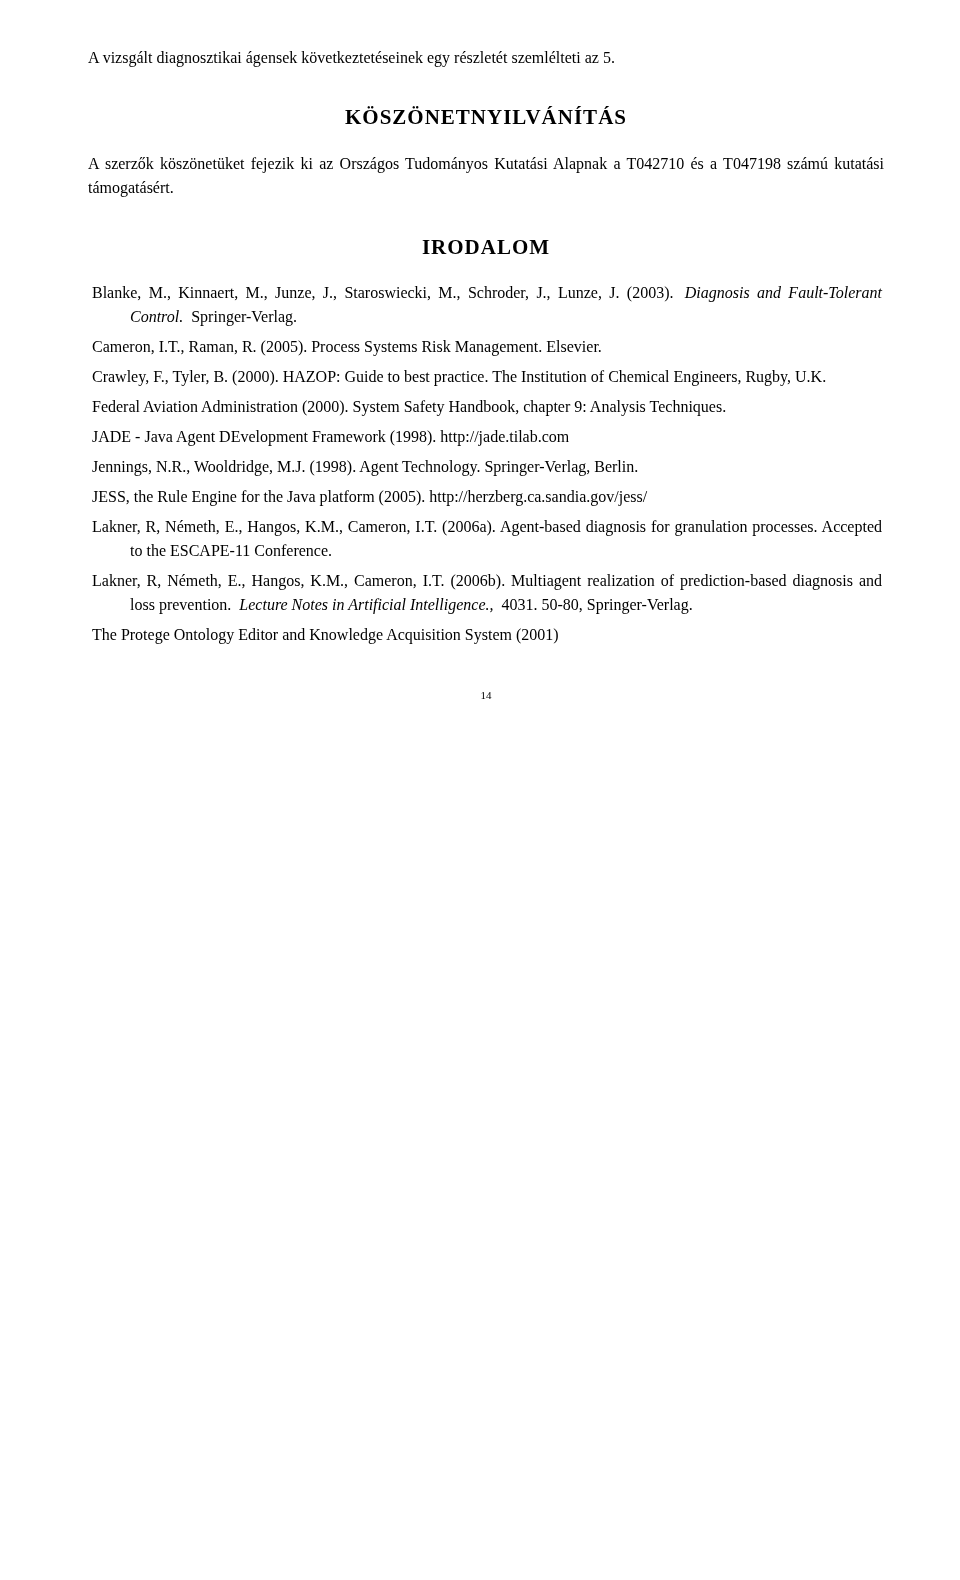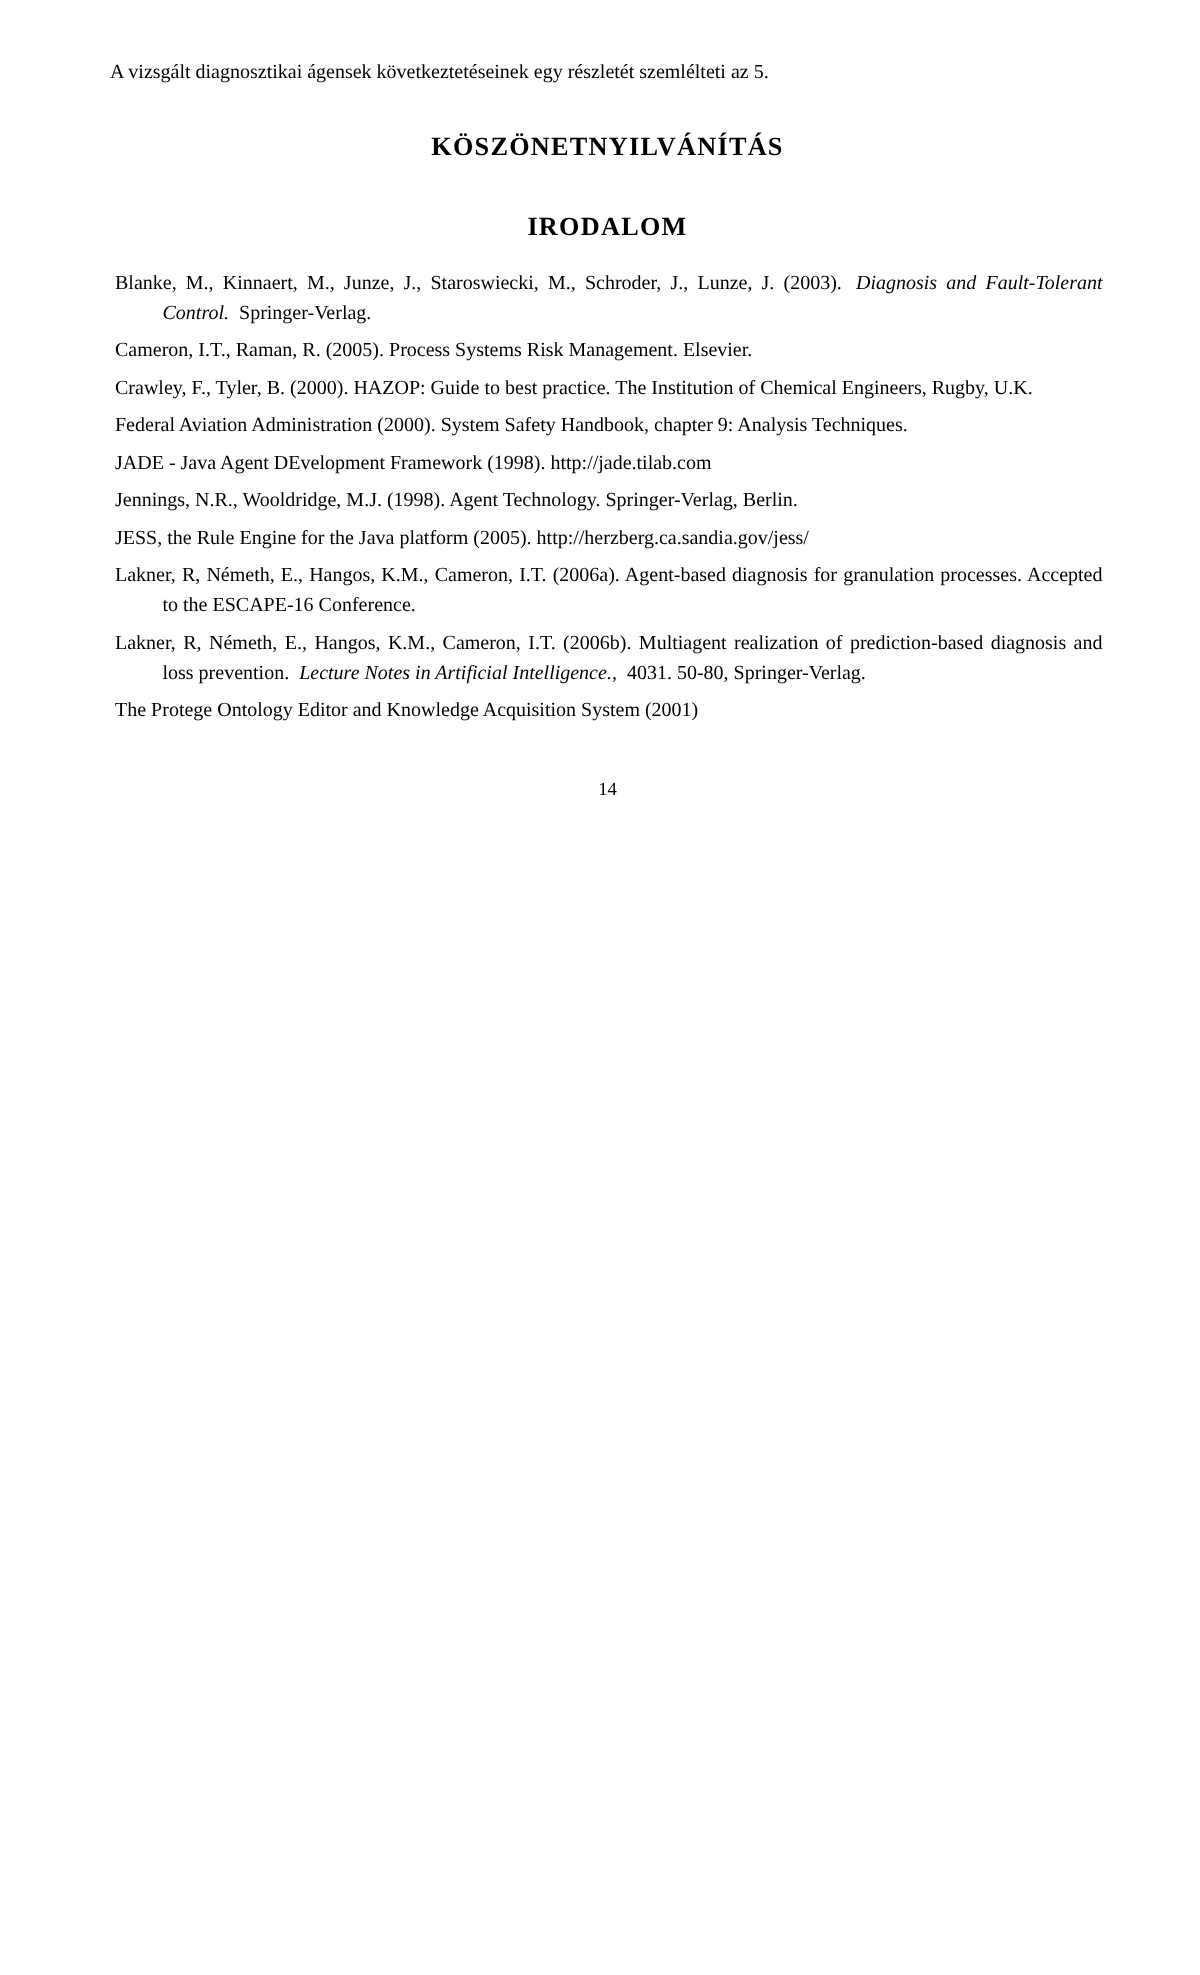--- a/index.html
+++ b/index.html
@@ -42,35 +42,36 @@
       text-align: justify;
       margin-bottom: 6px;
       padding-left: 40px;
       text-indent: -40px;
     }
     em, .italic {
     }
     .page-number {
       text-align: center;
       margin-top: 40px;
-      font-size: 15px;
+      font-size: 11px;
     }
     p {
       margin-bottom: 6px;
     }
   </style>
 </head>
 <body>
 
 <div class="page-content">
 
   <p class="intro-text">A vizsgált diagnosztikai ágensek következtetéseinek egy részletét szemlélteti az 5.</p>
 
   <div class="section-heading">KÖSZÖNETNYILVÁNÍTÁS</div>
 
+  <p class="acknowledgment-text">A szerzők köszönetüket fejezik ki az Országos Tudományos Kutatási Alapnak a T042710 és a T047198 számú kutatási támogatásért.</p>
 
   <div class="section-heading">IRODALOM</div>
 
   <div class="references-section">
 
     <p class="reference-item">
       <span>Blanke, M., Kinnaert, M., Junze, J., Staroswiecki, M., Schroder, J., Lunze, J. (2003).</span>
       <em> Diagnosis and Fault-Tolerant Control.</em>
       <span> Springer-Verlag.</span>
     </p>
@@ -93,21 +94,21 @@
 
     <p class="reference-item">
       <span>Jennings, N.R., Wooldridge, M.J. (1998). Agent Technology. Springer-Verlag, Berlin.</span>
     </p>
 
     <p class="reference-item">
       <span>JESS, the Rule Engine for the Java platform (2005). http://herzberg.ca.sandia.gov/jess/</span>
     </p>
 
     <p class="reference-item">
-      <span>Lakner, R, Németh, E., Hangos, K.M., Cameron, I.T. (2006a). Agent-based diagnosis for granulation processes. Accepted to the ESCAPE-16 Conference.</span>
+      <span>Lakner, R, Németh, E., Hangos, K.M., Cameron, I.T. (2006a). Agent-based diagnosis for granulation processes. Accepted to the ESCAPE-11 Conference.</span>
     </p>
 
     <p class="reference-item">
       <span>Lakner, R, Németh, E., Hangos, K.M., Cameron, I.T. (2006b). Multiagent realization of prediction-based diagnosis and loss prevention. </span>
       <em>Lecture Notes in Artificial Intelligence.,</em>
       <span> 4031. 50-80, Springer-Verlag.</span>
     </p>
 
     <p class="reference-item">
       <span>The Protege Ontology Editor and Knowledge Acquisition System (2001)</span>

